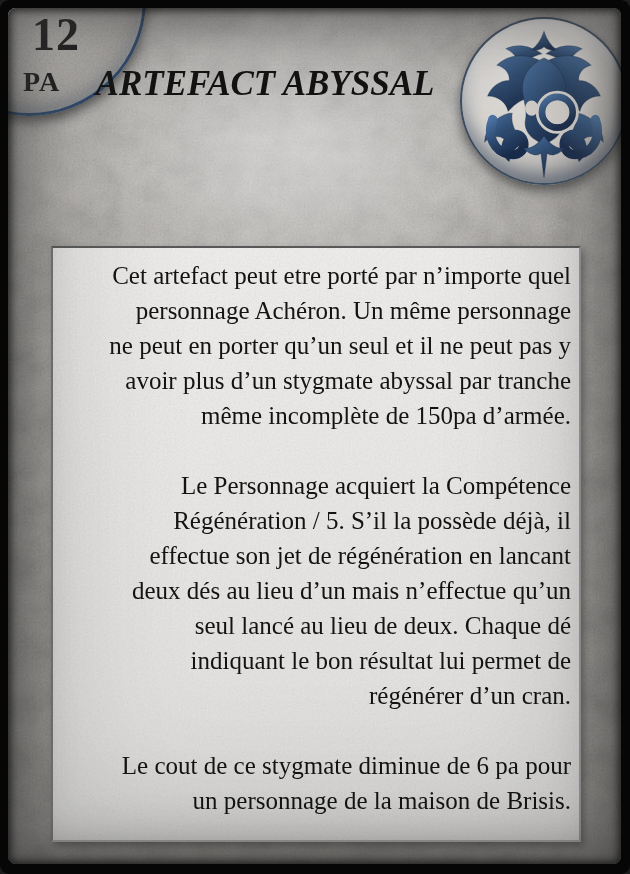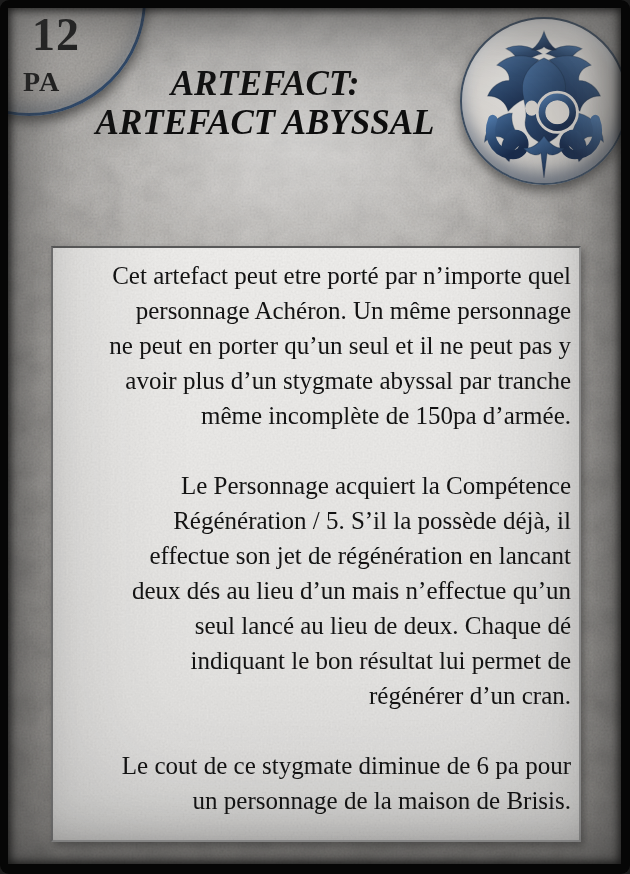--- a/index.html
+++ b/index.html
@@ -3,21 +3,21 @@
 <meta charset="utf-8">
 <style>
   html,body{margin:0;padding:0;background:#1c1c1c;}
   .card{
     position:relative;width:630px;height:874px;background:#060606;
     border-radius:9px;overflow:hidden;
     font-family:"Liberation Serif","DejaVu Serif",serif;
   }
   .card-inner{
     position:absolute;left:8px;top:8px;right:9px;bottom:10px;
-    border-radius:0;overflow:hidden;
+    border-radius:8px;overflow:hidden;
     background:linear-gradient(178deg,#cac7c3 0%,#bcb9b5 45%,#aba8a4 80%,#999692 100%);
   }
   .grain{position:absolute;left:0;top:0;width:100%;height:100%;pointer-events:none;}
   .grain-fine{mix-blend-mode:multiply;opacity:.28;}
   .grain-coarse{mix-blend-mode:multiply;opacity:.30;}
   .toplight{
     position:absolute;left:0;top:0;width:100%;height:100%;pointer-events:none;
     background:radial-gradient(ellipse 440px 280px at 47% 16%,rgba(255,255,255,.50),rgba(255,255,255,0) 70%);
   }
   .vignette{
@@ -147,21 +147,20 @@
 
         <ellipse cx="68" cy="87" rx="6.5" ry="7.5" fill="#ddd9d4"></ellipse>
 
         <circle cx="93" cy="91" r="19" fill="none" stroke="#dcd8d3" stroke-width="4"></circle>
         <circle cx="93" cy="91" r="12" fill="#ddd9d4"></circle>
         <circle cx="93" cy="91" r="15" fill="none" stroke="url(#bluG)" stroke-width="6.5"></circle>
       </svg>
     </div>
 
     <div class="type-title">
-      <div>ARTEFACT:</div>
       <div>ARTEFACT ABYSSAL</div>
     </div>
 
     <div class="rules-box">
       <svg class="grain grain-fine">
         <rect width="100%" height="100%" filter="url(#grainFineF)"></rect>
       </svg>
       <p>Cet artefact peut etre porté par n’importe quel
 personnage Achéron. Un même personnage
 ne peut en porter qu’un seul et il ne peut pas y

